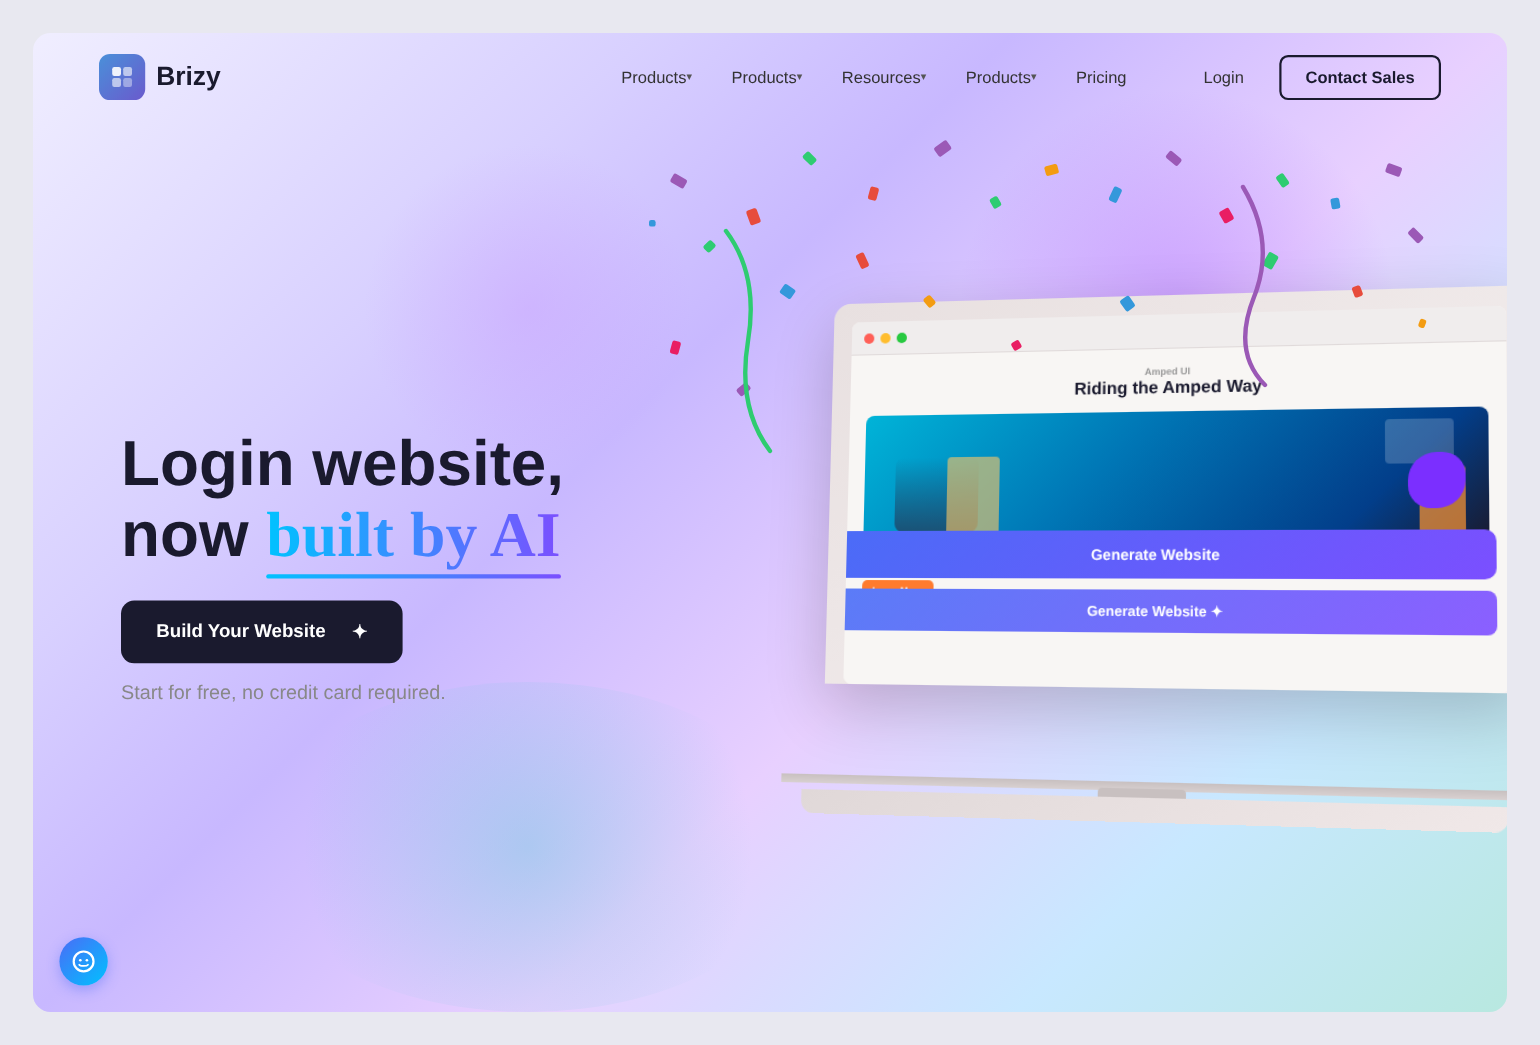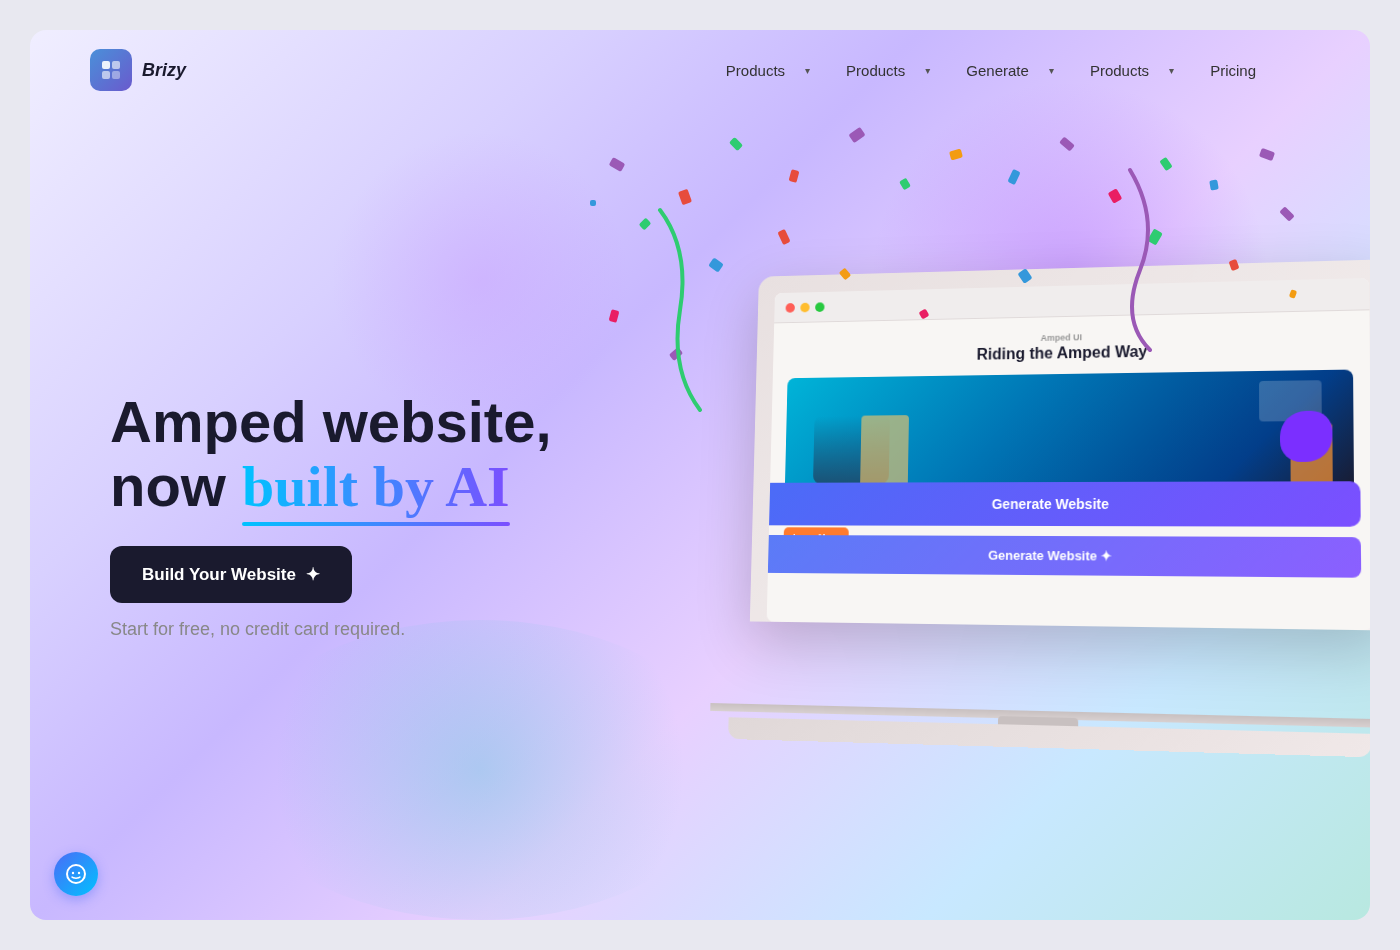--- a/index.html
+++ b/index.html
@@ -51,37 +51,36 @@
       align-items: center;
       justify-content: center;
     }
 
     .logo-icon svg {
       width: 26px;
       height: 26px;
     }
 
     .logo-text {
-      font-size: 18px;
+      font-size: 24px;
       font-weight: 700;
       color: #1a1a2e;
-      font-style: italic;
     }
 
     .nav-links {
       display: flex;
       align-items: center;
       gap: 8px;
       margin-right: 40px;
     }
 
     .nav-item {
       display: flex;
       align-items: center;
-      gap: 20px;
+      gap: 0;
       padding: 8px 14px;
       font-size: 15px;
       color: #333;
       cursor: pointer;
       border-radius: 6px;
       font-weight: 500;
     }
 
     .nav-chevron {
       font-size: 10px;
@@ -169,21 +168,21 @@
     }
 
     .hero-description strong {
       font-weight: 700;
       color: #333;
     }
 
     .btn-build {
       display: inline-flex;
       align-items: center;
-      gap: 10px;
+      gap: 24px;
       background: #1a1a2e;
       color: white;
       font-size: 17px;
       font-weight: 600;
       padding: 18px 32px;
       border-radius: 12px;
       cursor: pointer;
       margin-bottom: 16px;
     }
 
@@ -490,38 +489,42 @@
     <div class="nav-links">
       <div class="nav-item">
         <span>Products</span>
         <span class="nav-chevron">▾</span>
       </div>
       <div class="nav-item">
         <span>Products</span>
         <span class="nav-chevron">▾</span>
       </div>
       <div class="nav-item">
-        <span>Generate</span>
+        <span>Resources</span>
         <span class="nav-chevron">▾</span>
       </div>
       <div class="nav-item">
         <span>Products</span>
         <span class="nav-chevron">▾</span>
       </div>
       <div class="nav-item">
         <span>Pricing</span>
       </div>
     </div>
 
+    <div class="nav-actions">
+      <div class="btn-login">Login</div>
+      <div class="btn-contact">Contact Sales</div>
+    </div>
   </nav>
 
   <section class="hero">
     <div class="hero-content">
       <h1 class="hero-title">
-        <span>Amped website,</span><br>
+        <span>Login website,</span><br>
         <span>now </span><span class="ai-text">built by AI</span>
       </h1>
       <div class="btn-build">
         <span>Build Your Website</span>
         <span>✦</span>
       </div>
       <p class="hero-cta-note">Start for free, no credit card required.</p>
     </div>
 
     <div class="hero-visual">

